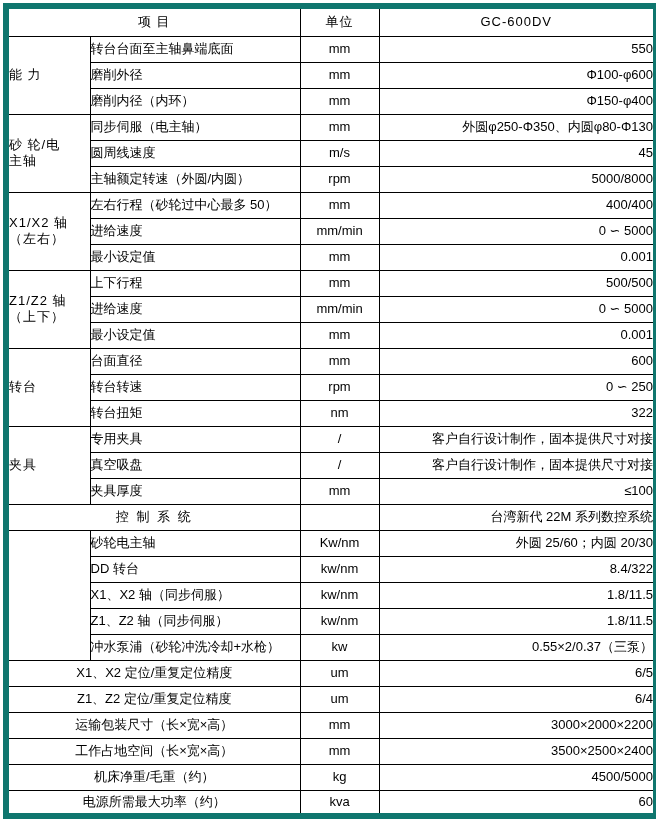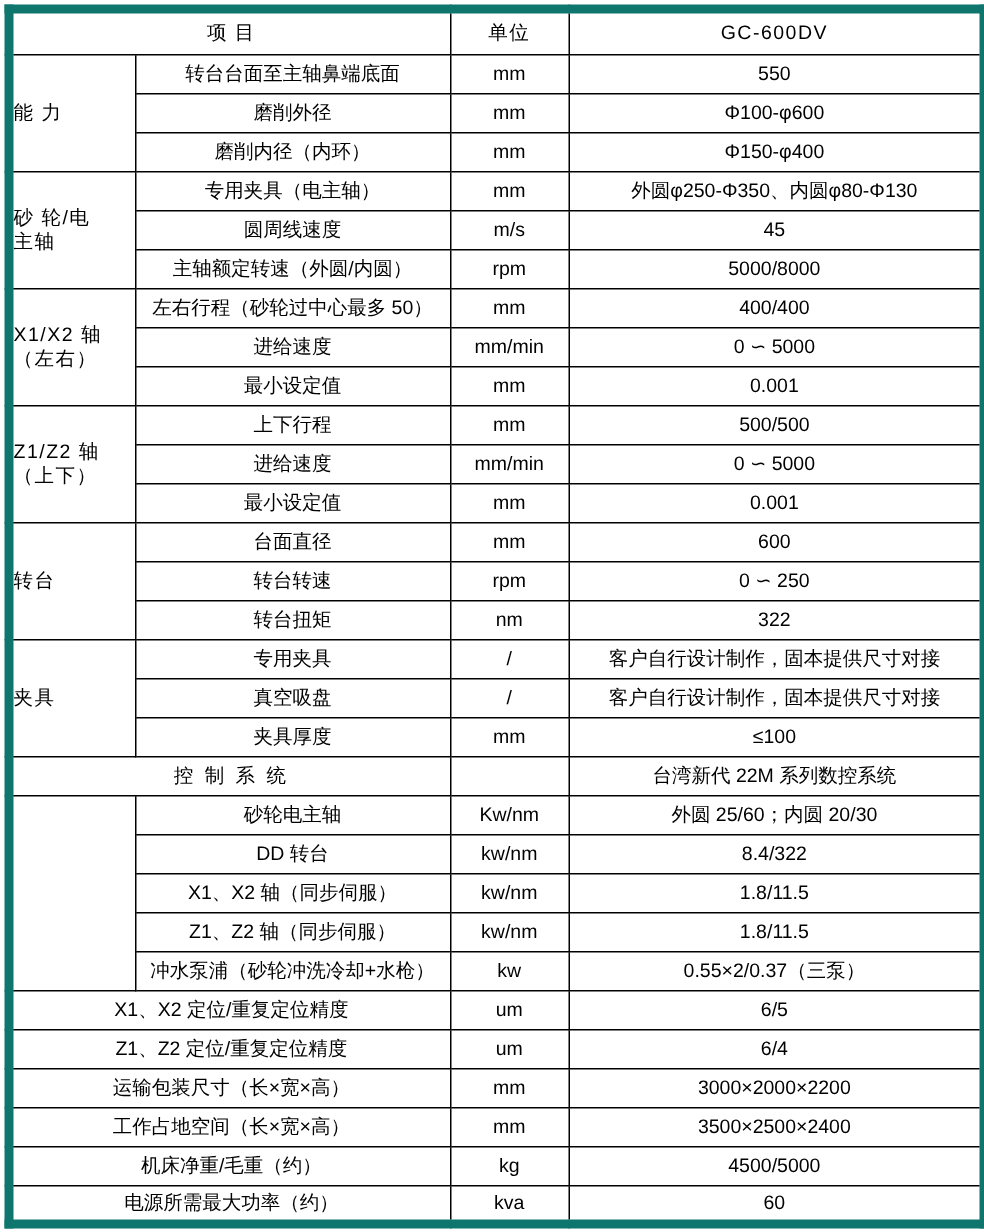--- a/index.html
+++ b/index.html
@@ -7,25 +7,25 @@
         font-family:"Liberation Sans","DejaVu Sans",sans-serif;color:#000;}
   table.spec{position:absolute;left:3px;top:3px;width:650px;height:815px;
              border-collapse:collapse;table-layout:fixed;background:#fff;}
   table.spec th,table.spec td{border:1px solid #000;padding:0 0 0 0;overflow:hidden;
              font-size:13px;font-weight:normal;vertical-align:middle;line-height:1.25;}
   table.spec{border:6px solid #0f766e;}
   thead tr{height:30px;}
   tbody tr{height:26px;}
   th.h{font-weight:bold;font-size:14px;text-align:center;letter-spacing:1px;}
   td.group{white-space:pre-line;letter-spacing:1px;line-height:1.7;}
-  td.item{text-align:center;padding-left:9px;}
+  td.item{text-align:left;padding-left:9px;}
   td.itemfull{text-align:center;padding-left:7px;}
   td.ctrl{text-align:center;letter-spacing:2px;margin-left:24px;}
   td.unit{text-align:center;}
-  td.value{text-align:center;padding-left:10px;}
+  td.value{text-align:right;padding-left:10px;}
 </style>
 </head>
 <body>
 
 <div class="page">
 <table class="spec">
   <colgroup>
     <col style="width:84px">
         <col style="width:210px">
         <col style="width:79px">
@@ -51,21 +51,21 @@
       <td class="value">Φ100-φ600</td>
     </tr>
     <tr>
       <td class="item">磨削内径（内环）</td>
       <td class="unit">mm</td>
       <td class="value">Φ150-φ400</td>
     </tr>
     <tr>
       <td class="group" rowspan="3">砂 轮/电
 主轴</td>
-      <td class="item">专用夹具（电主轴）</td>
+      <td class="item">同步伺服（电主轴）</td>
       <td class="unit">mm</td>
       <td class="value">外圆φ250-Φ350、内圆φ80-Φ130</td>
     </tr>
     <tr>
       <td class="item">圆周线速度</td>
       <td class="unit">m/s</td>
       <td class="value">45</td>
     </tr>
     <tr>
       <td class="item">主轴额定转速（外圆/内圆）</td>

